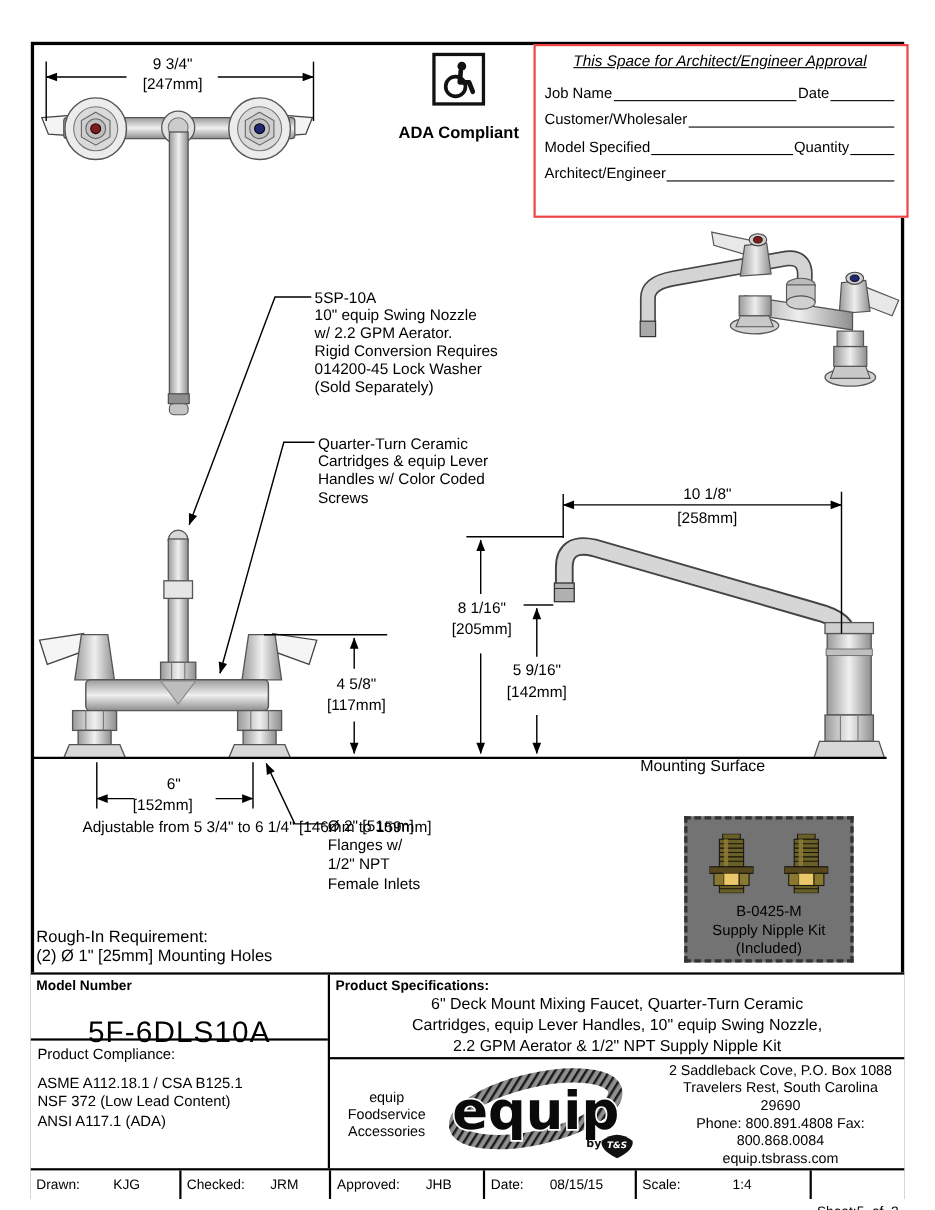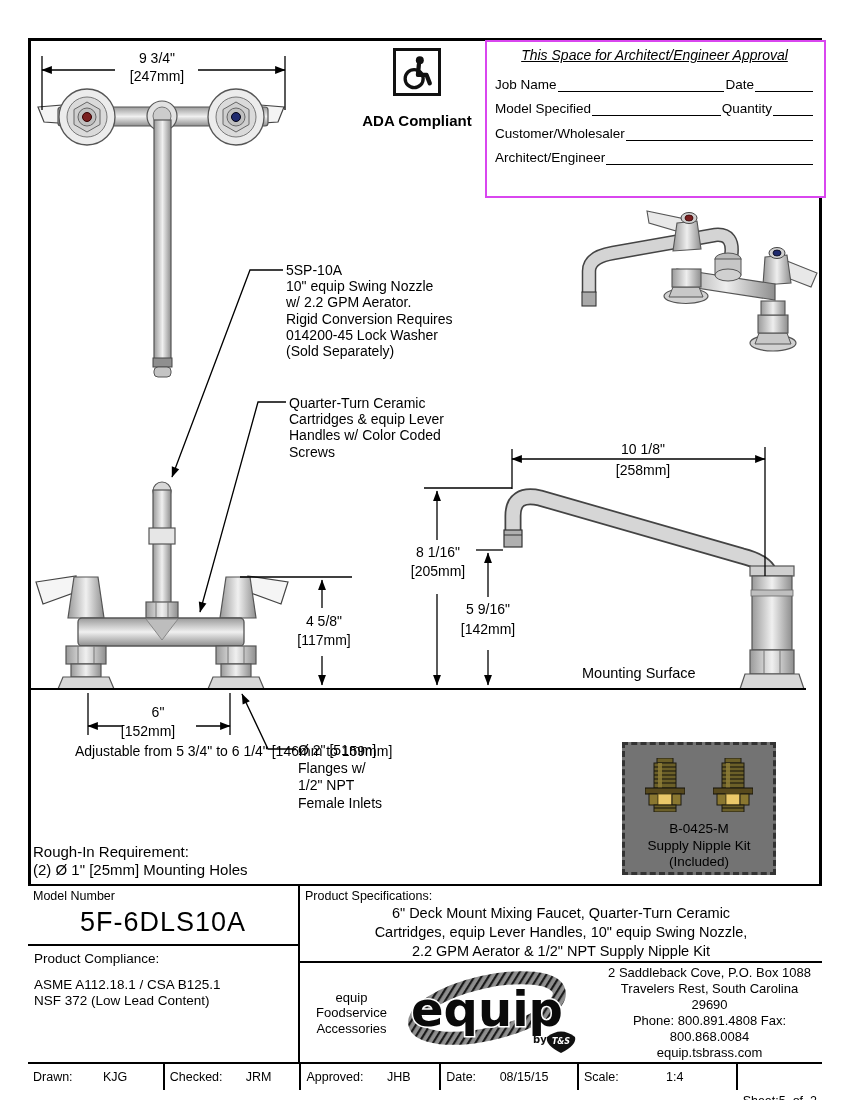--- a/index.html
+++ b/index.html
@@ -3,51 +3,51 @@
 <meta charset="utf-8">
 <style>
   html,body{margin:0;padding:0;background:#fff;}
   .page{position:relative;width:850px;height:1100px;background:#fff;overflow:hidden;
         font-family:"Liberation Sans",sans-serif;color:#000;}
   .pre{white-space:pre-line;}
   .sheet-border{position:absolute;left:28px;top:38px;width:794px;height:1052px;
                 border:3px solid #000;box-sizing:border-box;z-index:1;}
   svg.draw{position:absolute;z-index:5;}
   #overlay{position:absolute;left:0;top:0;width:850px;height:1100px;z-index:20;pointer-events:none;}
-  .txt{position:absolute;z-index:30;}
+  .txt{position:absolute;z-index:30;margin-top:24px;}
   .dim{position:absolute;z-index:30;font-size:14px;text-align:center;white-space:nowrap;}
   .callout{position:absolute;z-index:30;font-size:14px;line-height:16.2px;}
   
   .ada-wrap{position:absolute;left:352px;top:48px;width:130px;z-index:30;text-align:center;}
   .ada-box{width:42px;height:42px;border:3px solid #111;margin:0 auto;box-sizing:content-box;
            display:flex;align-items:center;justify-content:center;background:#fff;}
   .ada-label{font-size:15px;font-weight:bold;margin-top:16px;white-space:nowrap;}
   
-  .approval{position:absolute;left:485px;top:40px;width:341px;height:158px;border:2px solid #d946ef;
+  .approval{position:absolute;left:485px;top:40px;width:341px;height:158px;border:2px solid #ef4444;
             box-sizing:border-box;padding:5px 10px 2px 8px;font-size:13.5px;z-index:30;background:#fff;}
   .ap-title{font-size:14px;font-style:italic;text-decoration:underline;text-align:center;margin-bottom:4px;}
   .ap-row{display:flex;height:24.5px;align-items:flex-end;}
   .ap-row span{white-space:nowrap;}
   .ap-fill{flex:1;border-bottom:1.3px solid #000;margin:0 1px;}
   .ap-fill-short{border-bottom:1.3px solid #000;margin:0 1px;}
   
   .roughin{position:absolute;left:33px;top:843px;font-size:15px;line-height:17.5px;z-index:30;}
   
   .supplybox{position:absolute;left:622px;top:742px;width:154px;height:133px;border:3px dashed #333;
              box-sizing:border-box;z-index:30;display:flex;flex-direction:column;align-items:center;background:#737373;}
   .nips{display:flex;gap:28px;margin-top:13px;}
   .kit-text{text-align:center;font-size:13.5px;line-height:16.5px;margin-top:9px;}
   
   .bt{position:absolute;left:28px;top:884px;width:794px;height:206px;z-index:30;box-sizing:border-box;
       border-top:2.5px solid #000;background:#fff;font-size:13.5px;}
   .bt-main{display:flex;height:178px;border-bottom:2.5px solid #000;box-sizing:border-box;}
   .bt-left{width:272px;border-right:2.5px solid #000;box-sizing:border-box;display:flex;flex-direction:column;}
   .model-cell{height:60px;border-bottom:2.5px solid #000;box-sizing:border-box;position:relative;}
-  .cell-label{font-size:12.5px;padding:3px 0 0 5px;}
-  .model-number{text-align:center;font-size:27px;letter-spacing:1px;margin-top:4px;}
+  .cell-label{font-size:12.5px;padding:3px 0 0 5px;font-weight:bold;}
+  .model-number{text-align:center;font-size:27px;letter-spacing:1px;margin-top:20px;}
   .comp-cell{flex:1;padding:5px 6px;}
   .comp-items{margin-top:11px;line-height:15.5px;}
   .comp-items div{white-space:nowrap;}
   .comp-last{margin-top:4px;}
   .bt-right{flex:1;display:flex;flex-direction:column;}
   .specs-cell{height:86px;border-bottom:2.5px solid #000;box-sizing:border-box;}
   .specs-text{font-size:14.5px;line-height:19px;text-align:center;margin-top:1px;}
   .brand-cell{flex:1;display:flex;align-items:center;padding:2px 4px;}
   .tagline{width:95px;text-align:center;font-size:13px;line-height:15.5px;}
   .logo-wrap{width:202px;height:84px;position:relative;}
@@ -299,28 +299,28 @@
 
   <div class="approval">
     <div class="ap-title">This Space for Architect/Engineer Approval</div>
     <div class="ap-row">
       <span>Job Name</span>
       <span class="ap-fill"></span>
       <span>Date</span>
       <span class="ap-fill-short" style="width:58px"></span>
     </div>
     <div class="ap-row">
+      <span>Customer/Wholesaler</span>
+      <span class="ap-fill"></span>
+    </div>
+    <div class="ap-row">
       <span>Model Specified</span>
       <span class="ap-fill"></span>
       <span>Quantity</span>
       <span class="ap-fill-short" style="width:40px"></span>
-    </div>
-    <div class="ap-row">
-      <span>Customer/Wholesaler</span>
-      <span class="ap-fill"></span>
     </div>
     <div class="ap-row">
       <span>Architect/Engineer</span>
       <span class="ap-fill"></span>
     </div>
   </div>
 
   <div class="roughin pre">Rough-In Requirement:
 (2) Ø 1" [25mm] Mounting Holes</div>
 
@@ -379,20 +379,21 @@
       <div class="bt-left">
         <div class="model-cell">
           <div class="cell-label">Model Number</div>
           <div class="model-number">5F-6DLS10A</div>
         </div>
         <div class="comp-cell">
           <div>Product Compliance:</div>
           <div class="comp-items">
             <div>ASME A112.18.1 / CSA B125.1</div>
             <div>NSF 372 (Low Lead Content)</div>
+            <div class="comp-last">ANSI A117.1 (ADA)</div>
           </div>
         </div>
       </div>
       <div class="bt-right">
         <div class="specs-cell">
           <div class="cell-label">Product Specifications:</div>
           <div class="specs-text pre">6" Deck Mount Mixing Faucet, Quarter-Turn Ceramic
 Cartridges, equip Lever Handles, 10" equip Swing Nozzle,
 2.2 GPM Aerator &amp; 1/2" NPT Supply Nipple Kit</div>
         </div>

